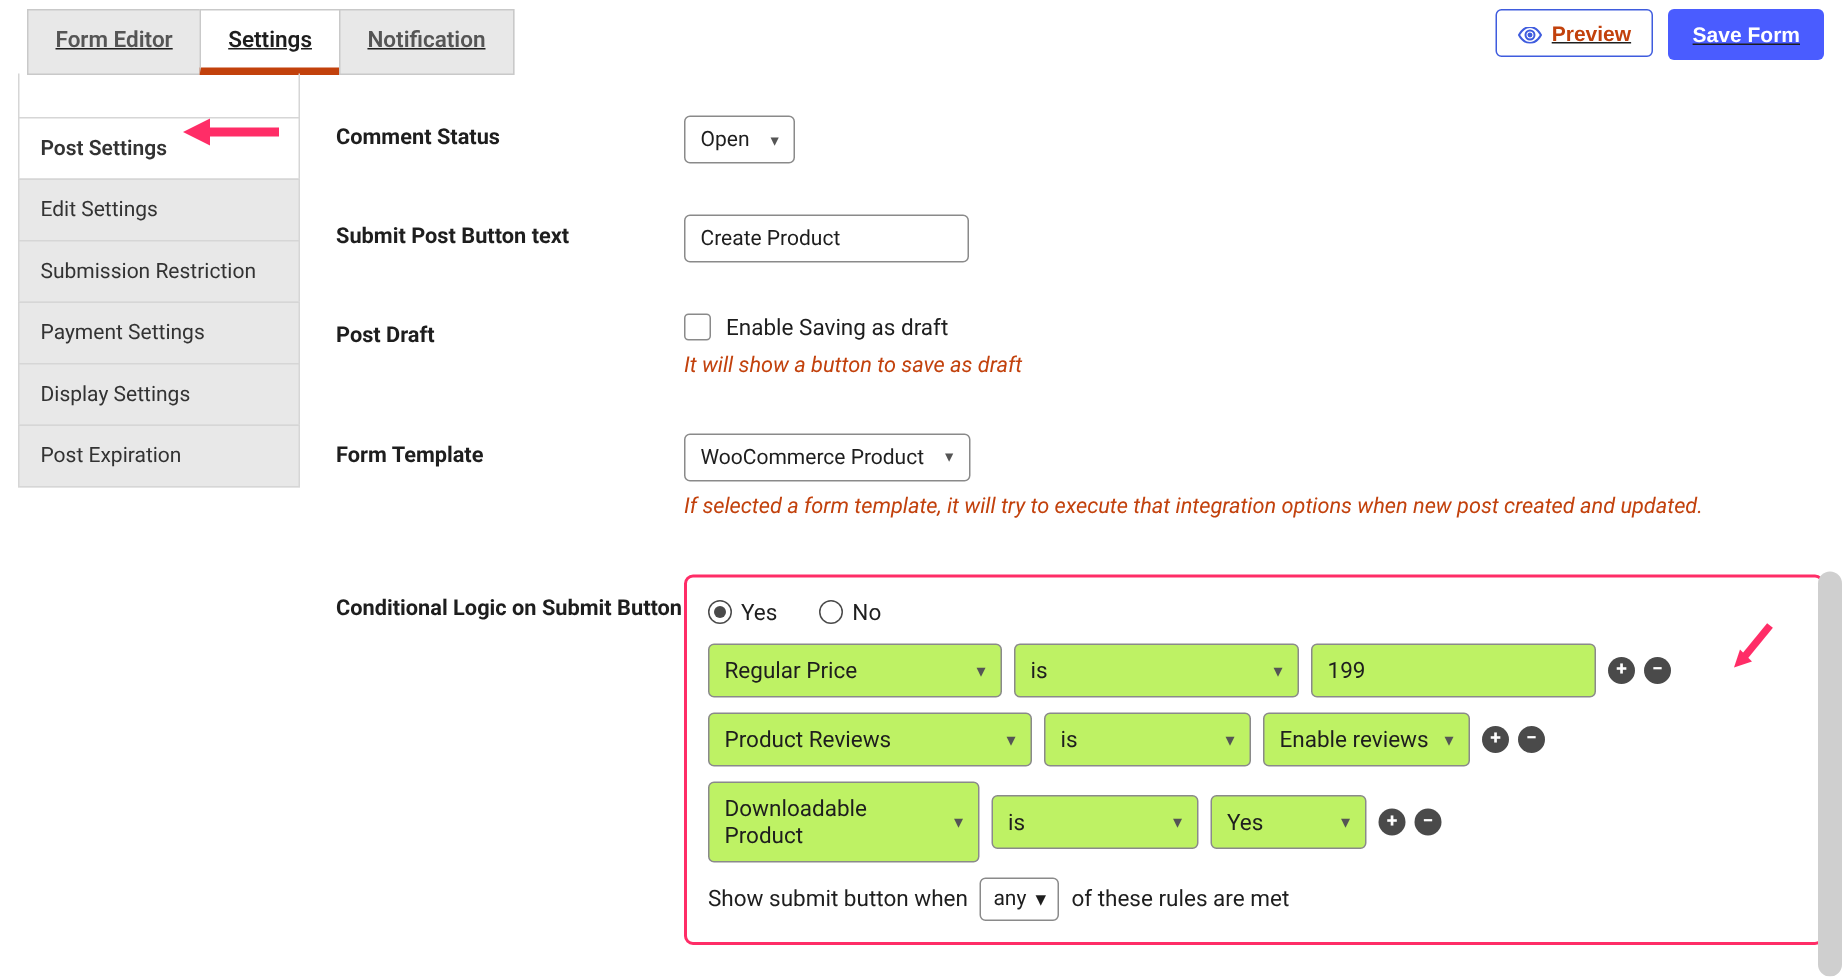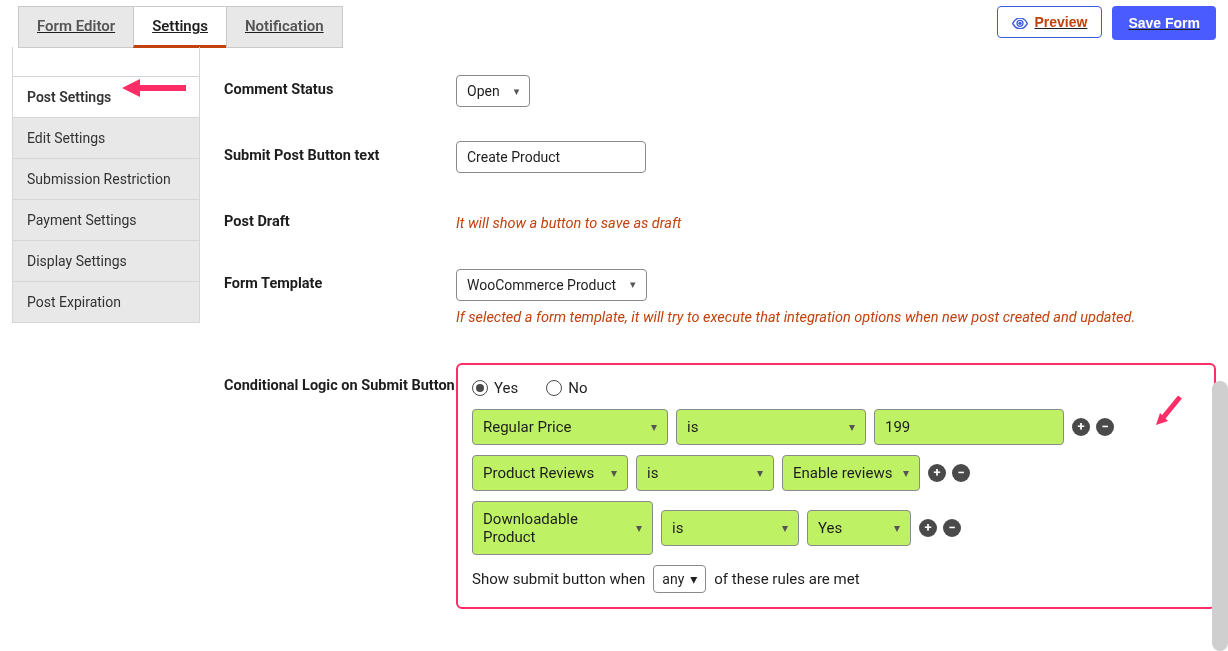--- a/index.html
+++ b/index.html
@@ -29,21 +29,21 @@
     padding: 10px 18px;
     font-size: 15px;
     font-weight: 600;
     color: #555;
     margin-right: -1px;
     cursor: pointer;
   }
   .top-tab.active {
     background: #fff;
     color: #1e1e1e;
-    border-bottom: 3px solid #c2410c;
+    border-bottom: 5px solid #c2410c;
   }
   .spacer { flex: 1; }
   .preview-btn {
     border: 1.5px solid #3f5cde;
     background: #fff;
     color: #c2410c;
     padding: 7px 14px;
     border-radius: 4px;
     font-size: 14px;
     font-weight: 600;
@@ -256,20 +256,24 @@
       <div class="form-field">
         <div class="text-inp">
           <span>Create Product</span>
         </div>
       </div>
     </div>
 
     <div class="form-row">
       <div class="form-label">Post Draft</div>
       <div class="form-field">
+        <div class="checkbox-row">
+          <span class="chk"></span>
+          <span>Enable Saving as draft</span>
+        </div>
         <div class="helper">It will show a button to save as draft</div>
       </div>
     </div>
 
     <div class="form-row">
       <div class="form-label">Form Template</div>
       <div class="form-field">
         <div class="select">
           <span>WooCommerce Product</span>
           <span class="chev">▾</span>
@@ -307,21 +311,21 @@
                 </div>
                 <div class="rule-input" style="width: 190px;">
                   <span>199</span>
                 </div>
                 <span class="plusminus">
                   <span class="circ">+</span>
                   <span class="circ">−</span>
                 </span>
               </div>
               <div class="rule-row">
-                <div class="rule-select" style="width: 156px;">
+                <div class="rule-select" style="width: 216px;">
                   <span>Product Reviews</span>
                   <span class="chev">▾</span>
                 </div>
                 <div class="rule-select" style="width: 138px;">
                   <span>is</span>
                   <span class="chev">▾</span>
                 </div>
                 <div class="rule-select" style="width: 138px;">
                   <span>Enable reviews</span>
                   <span class="chev">▾</span>

